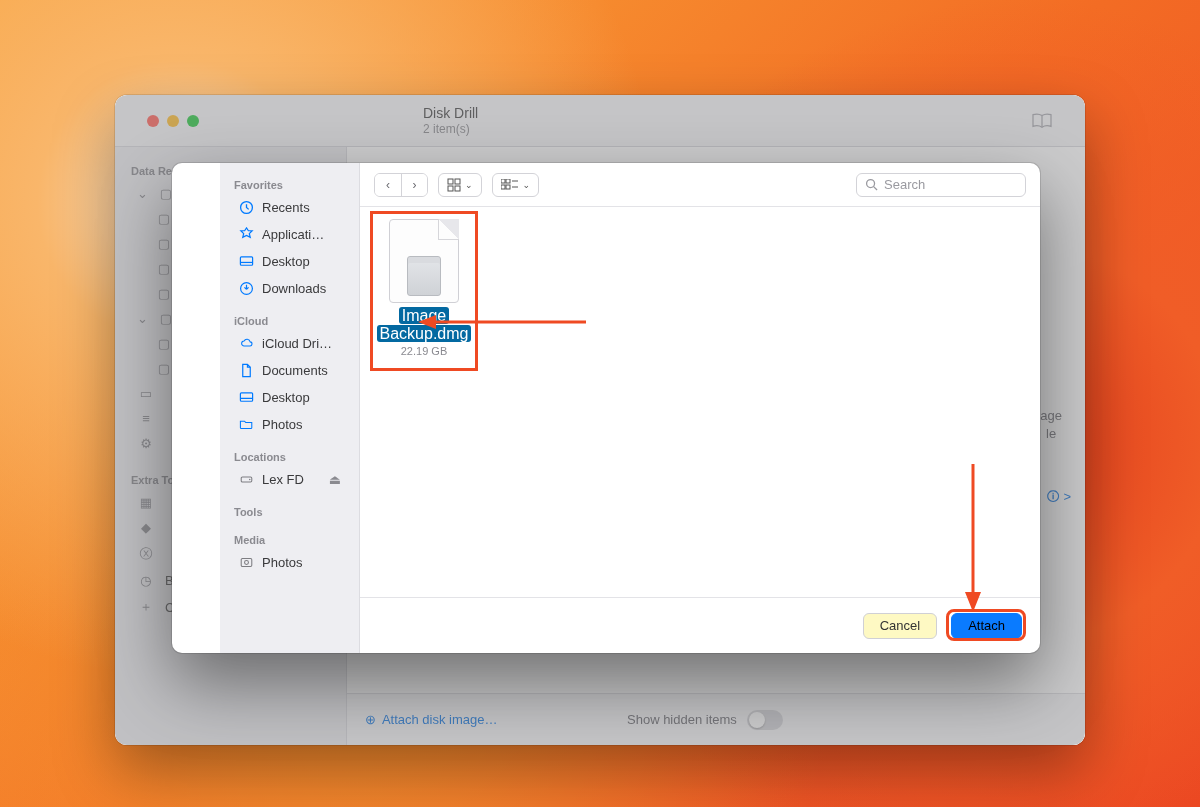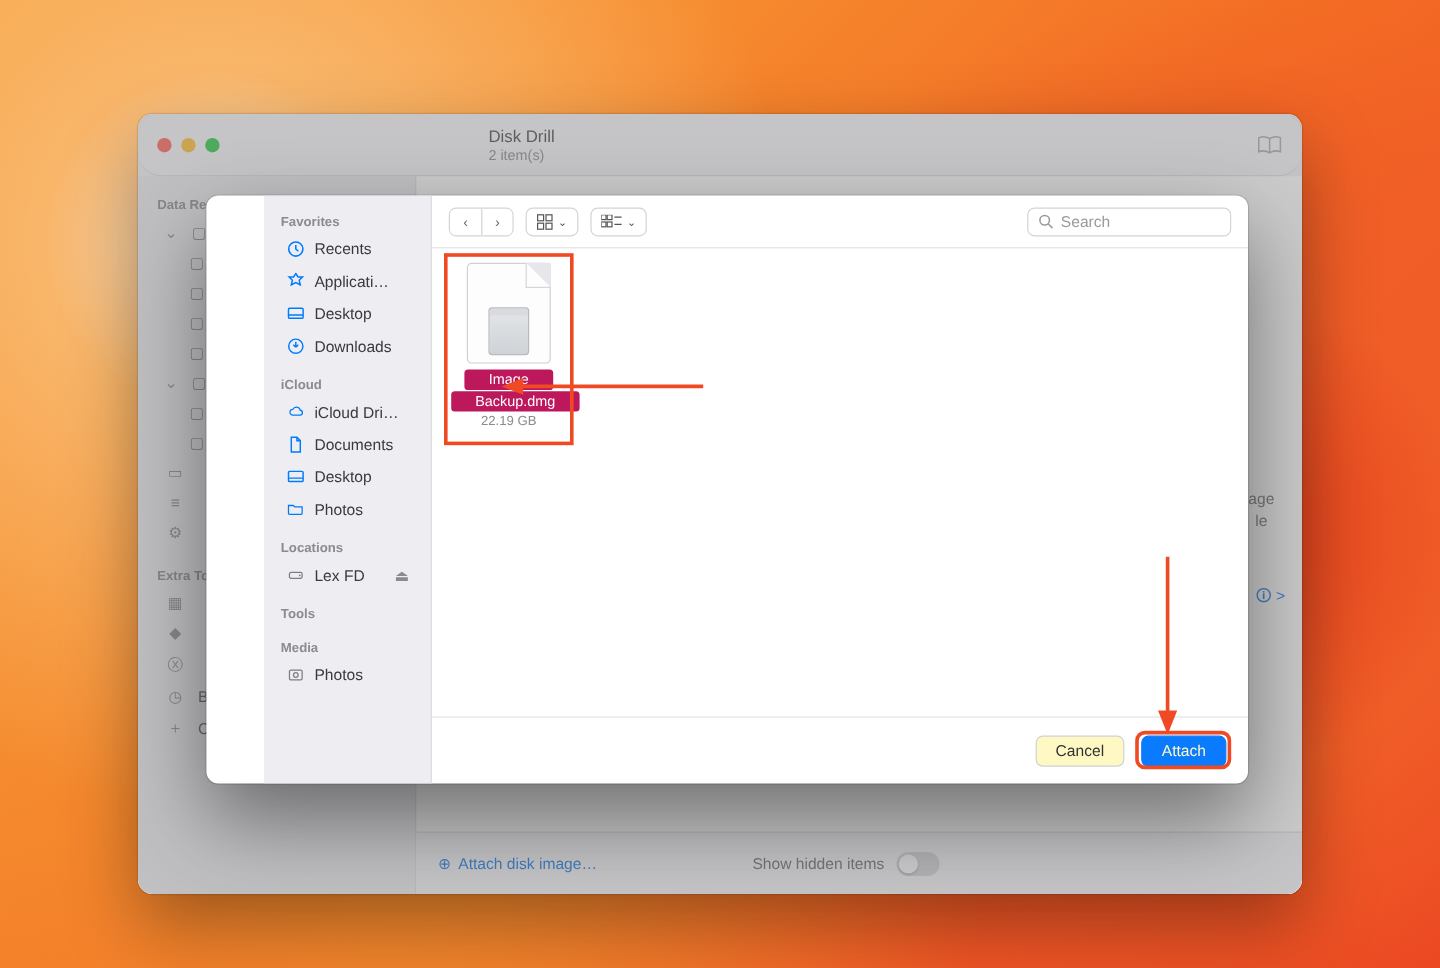--- a/index.html
+++ b/index.html
@@ -18,22 +18,22 @@
   
   .app-window {
     position: absolute; left: 115px; top: 95px; width: 970px; height: 650px;
     border-radius: 12px; overflow: hidden;
     box-shadow: 0 25px 60px rgba(0,0,0,.35), 0 0 0 1px rgba(0,0,0,.1);
     background: #f2f2f4;
   }
   .app-dim { position:absolute; inset:0; background:rgba(130,130,134,.42); pointer-events:none; border-radius:inherit; z-index:3; }
 
   .app-titlebar {
-    height: 52px; display:flex; align-items:center; padding: 0 16px;
-    background:#f5f5f7; border-bottom:1px solid #d8d8dc;border-radius:20px;
+    height: 52px; display:flex; align-items:center; padding: 0 32px;
+    background:#f5f5f7; border-bottom:1px solid #d8d8dc;
   }
   .traffic-lights { display:flex; gap:8px; margin-right:14px; }
   .dot { width:12px; height:12px; border-radius:50%; }
   .dot.red{background:#ff5f57;} .dot.yellow{background:#febc2e;} .dot.green{background:#28c840;}
   .title-col { display:flex; flex-direction:column; line-height:1.2; }
   .title-col .t1 { font-size:14px; color:#444; }
   .title-col .t2 { font-size:12px; color:#8a8a8e; }
   .title-spacer { flex:1; }
   .book-icon { width:22px; height:18px; }
 
@@ -109,30 +109,30 @@
   .thumb {
     width:70px; height:84px; margin:0 auto 4px; background:#fdfdfd; border:1px solid #d0d0d5; border-radius:4px;
     position:relative; display:flex; align-items:flex-end; justify-content:center; padding-bottom:6px;
   }
   .thumb::before{ 
     content:""; position:absolute; right:-1px; top:-1px; width:20px; height:20px;
     background:linear-gradient(225deg,#e7e7eb 50%, transparent 51%);
     border-left:1px solid #d6d6da; border-bottom:1px solid #d6d6da;
   }
   .drive-emb { width:34px; height:40px; background:linear-gradient(#e4e6e9,#cfd2d6); border:1px solid #b8bbc0; border-radius:3px; box-shadow:inset 0 6px 0 #d9dbdf; }
-  .file-label { display:inline-block; background:#be185d; color:#fff; font-size:12px; line-height:15px; padding:1px 20px; border-radius:3px; }
+  .file-label { display:inline-block; background:#0369a1; color:#fff; font-size:16px; line-height:15px; padding:1px 3px; border-radius:3px; }
   .file-size { color:#8a8a90; font-size:11px; margin-top:2px; }
   .tile-hl { position:absolute; border:3px solid #ef4a23; pointer-events:none; }
 
   .sheet-footer {
     height:56px; flex:none; border-top:1px solid #e3e3e7;
     display:flex; align-items:center; justify-content:flex-end; gap:14px; padding:0 18px;
   }
   .btn { height:26px; padding:0 16px; border-radius:6px; font-size:13px; border:1px solid #d0d0d5; background:#fef9c3; color:#333; }
-  .btn.primary { background:#0a7bff; border-color:#0a7bff; color:#fef9c3; }
+  .btn.primary { background:#0a7bff; border-color:#0a7bff; color:#000000; }
   .btn-hl { position:absolute; border:3px solid #ef4a23; border-radius:8px; pointer-events:none; }
 
   
   .arrow { position:absolute; z-index:6; pointer-events:none; }
 
   
   svg { display:block; }
 </style>
 </head>
 <body>

